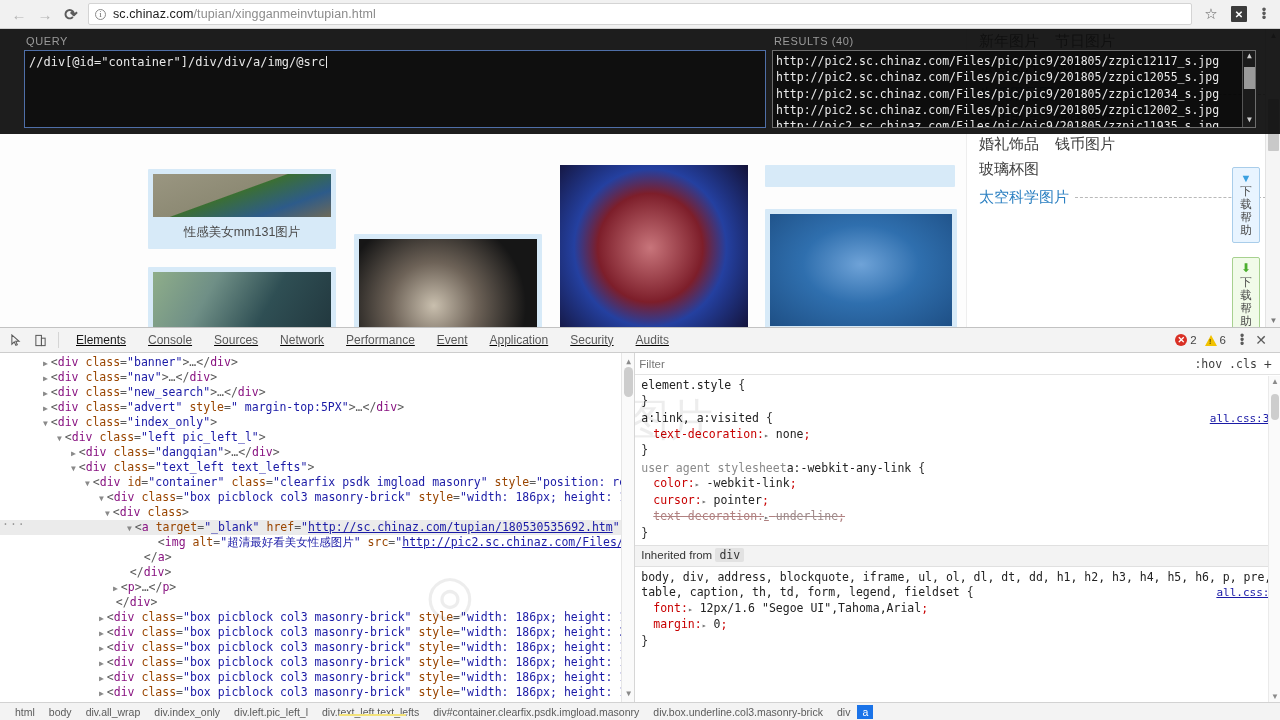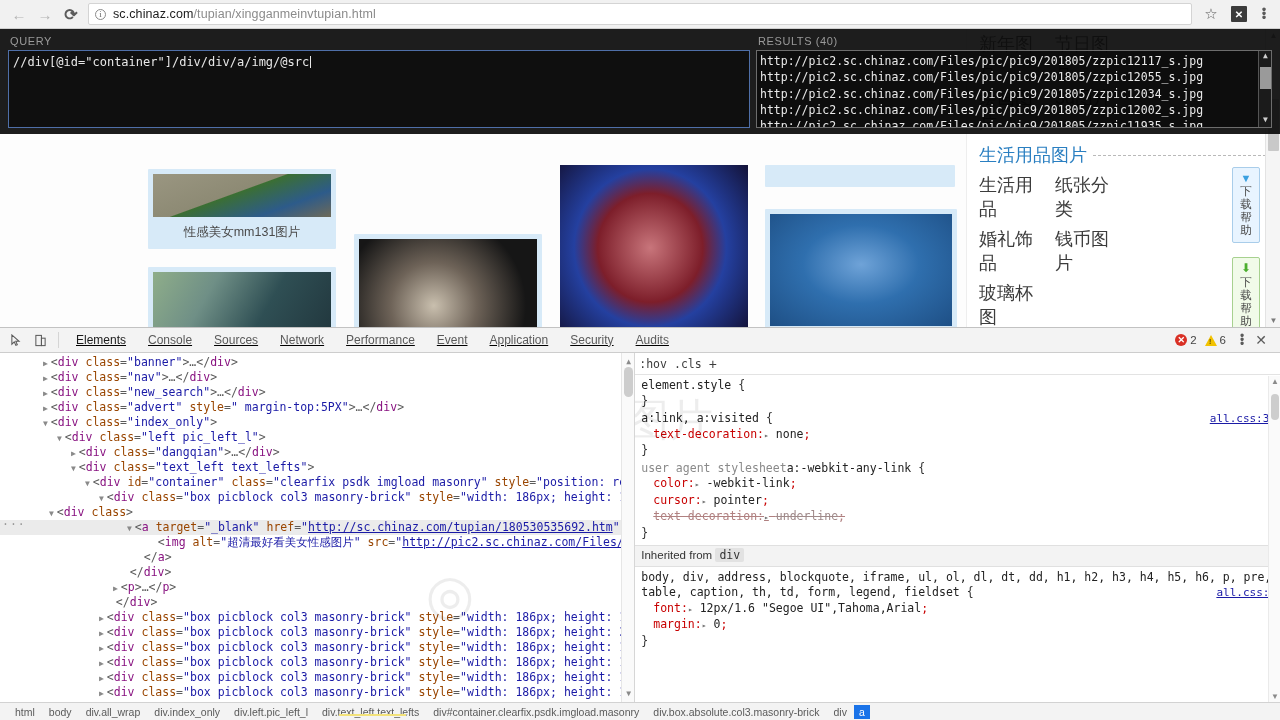--- a/index.html
+++ b/index.html
@@ -60,21 +60,21 @@
   }
   .thumb-img{ width:100%; display:block; }
   .thumb-cap{
     text-align:center; font-size:12.5px; color:#4b4b4b; padding:7px 0 8px;
     font-family:"Liberation Sans", sans-serif; white-space:nowrap; overflow:hidden;
   }
   
   #right-nav{
     position:absolute; right:14px; top:0; width:300px; height:100%;
     background:#fff; border-left:1px solid #eee; padding-left:12px;
-    font-size:18px;
+    font-size:15px;
   }
   .rn-row{ display:flex; gap:14px; padding:3px 0; color:#3c3c3c; }
   .rn-row span{ width:62px; }
   .rn-head{ color:#2a7fc1; padding:6px 0 3px; display:flex; align-items:center; gap:6px;}
   .rn-head .dash{ flex:1; border-top:1px dashed #b9b9b9; height:0; }
   .float-btn{
     position:absolute; width:28px; border:1px solid #a7d18f; background:#f1fbe9;
     text-align:center; font-size:11.5px; color:#4a4a4a; padding:4px 2px; line-height:1.15;
     border-radius:2px;
   }
@@ -85,21 +85,21 @@
   }
   #page-scroll-thumb{
     position:absolute; left:2px; top:70px; width:11px; height:52px;
     background:#c9c9c9; border-radius:1px;
   }
   .sb-arrow{ position:absolute;left:0;width:15px;text-align:center;color:#7a7a7a;font-size:8px;}
 
   
   #xpath-overlay{
     position:absolute; left:0; top:0; width:1280px; height:105px;
-    background:rgba(12,12,12,0.93); color:#d8d8d8; display:flex; padding:4px 8px 6px;
+    background:rgba(12,12,12,0.93); color:#d8d8d8; display:flex; padding:4px 24px 6px;
     font-family:"DejaVu Sans Mono", monospace;
   }
   .xp-pane{ display:flex; flex-direction:column; }
   .xp-pane.query{ width:742px; }
   .xp-pane.results{ flex:1; margin-left:6px; }
   .xp-label{
     font-size:11px; color:#9a9a9a; letter-spacing:.6px; padding:2px 2px 3px;
     font-family:"Liberation Sans", sans-serif;
   }
   #query-box{
@@ -415,21 +415,21 @@
           <div class="dom-line" style="padding-left: 54px;"><span class="tri" style="margin-left:-11px;margin-right:3px;">▶</span><span class="punc">&lt;</span><span class="tag">div</span> <span class="attr">class</span><span class="punc">=</span><span class="val">"banner"</span><span class="punc">&gt;…&lt;/</span><span class="tag">div</span><span class="punc">&gt;</span></div>
           <div class="dom-line" style="padding-left: 54px;"><span class="tri" style="margin-left:-11px;margin-right:3px;">▶</span><span class="punc">&lt;</span><span class="tag">div</span> <span class="attr">class</span><span class="punc">=</span><span class="val">"nav"</span><span class="punc">&gt;…&lt;/</span><span class="tag">div</span><span class="punc">&gt;</span></div>
           <div class="dom-line" style="padding-left: 54px;"><span class="tri" style="margin-left:-11px;margin-right:3px;">▶</span><span class="punc">&lt;</span><span class="tag">div</span> <span class="attr">class</span><span class="punc">=</span><span class="val">"new_search"</span><span class="punc">&gt;…&lt;/</span><span class="tag">div</span><span class="punc">&gt;</span></div>
           <div class="dom-line" style="padding-left: 54px;"><span class="tri" style="margin-left:-11px;margin-right:3px;">▶</span><span class="punc">&lt;</span><span class="tag">div</span> <span class="attr">class</span><span class="punc">=</span><span class="val">"advert"</span> <span class="attr">style</span><span class="punc">=</span><span class="val">" margin-top:5PX"</span><span class="punc">&gt;…&lt;/</span><span class="tag">div</span><span class="punc">&gt;</span></div>
           <div class="dom-line" style="padding-left: 54px;"><span class="tri" style="margin-left:-11px;margin-right:3px;">▼</span><span class="punc">&lt;</span><span class="tag">div</span> <span class="attr">class</span><span class="punc">=</span><span class="val">"index_only"</span><span class="punc">&gt;</span></div>
           <div class="dom-line" style="padding-left: 68px;"><span class="tri" style="margin-left:-11px;margin-right:3px;">▼</span><span class="punc">&lt;</span><span class="tag">div</span> <span class="attr">class</span><span class="punc">=</span><span class="val">"left pic_left_l"</span><span class="punc">&gt;</span></div>
           <div class="dom-line" style="padding-left: 82px;"><span class="tri" style="margin-left:-11px;margin-right:3px;">▶</span><span class="punc">&lt;</span><span class="tag">div</span> <span class="attr">class</span><span class="punc">=</span><span class="val">"dangqian"</span><span class="punc">&gt;…&lt;/</span><span class="tag">div</span><span class="punc">&gt;</span></div>
           <div class="dom-line" style="padding-left: 82px;"><span class="tri" style="margin-left:-11px;margin-right:3px;">▼</span><span class="punc">&lt;</span><span class="tag">div</span> <span class="attr">class</span><span class="punc">=</span><span class="val">"text_left text_lefts"</span><span class="punc">&gt;</span></div>
           <div class="dom-line" style="padding-left: 96px;"><span class="tri" style="margin-left:-11px;margin-right:3px;">▼</span><span class="punc">&lt;</span><span class="tag">div</span> <span class="attr">id</span><span class="punc">=</span><span class="val">"container"</span> <span class="attr">class</span><span class="punc">=</span><span class="val">"clearfix psdk imgload masonry"</span> <span class="attr">style</span><span class="punc">=</span><span class="val">"position: relative; height: 2264px;"</span></div>
           <div class="dom-line" style="padding-left: 110px;"><span class="tri" style="margin-left:-11px;margin-right:3px;">▼</span><span class="punc">&lt;</span><span class="tag">div</span> <span class="attr">class</span><span class="punc">=</span><span class="val">"box picblock col3 masonry-brick"</span> <span class="attr">style</span><span class="punc">=</span><span class="val">"width: 186px; height: 155px; position: absolute; top: 0px; left: 0px;"</span></div>
-          <div class="dom-line" style="padding-left: 60px;"><span class="tri" style="margin-left:-11px;margin-right:3px;">▼</span><span class="punc">&lt;</span><span class="tag">div</span> <span class="attr">class</span><span class="punc">&gt;</span></div>
+          <div class="dom-line" style="padding-left: 116px;"><span class="tri" style="margin-left:-11px;margin-right:3px;">▼</span><span class="punc">&lt;</span><span class="tag">div</span> <span class="attr">class</span><span class="punc">&gt;</span></div>
           <div class="dom-line sel" style="padding-left: 138px;"><span class="tri" style="margin-left:-11px;margin-right:3px;">▼</span><span class="punc">&lt;</span><span class="tag">a</span> <span class="attr">target</span><span class="punc">=</span><span class="val">"_blank"</span> <span class="attr">href</span><span class="punc">=</span><span class="val">"</span><span class="lnk">http://sc.chinaz.com/tupian/180530535692.htm</span><span class="val">"</span> <span class="attr">alt</span>  </div>
           <div class="dom-line" style="padding-left: 152px;"><span style="margin-left:-11px;margin-right:3px;">&nbsp;&nbsp;</span><span class="punc">&lt;</span><span class="tag">img</span> <span class="attr">alt</span><span class="punc">=</span><span class="val">"</span><span class="cjk">超清最好看美女性感图片</span><span class="val">"</span> <span class="attr">src</span><span class="punc">=</span><span class="val">"</span><span class="lnk">http://pic2.sc.chinaz.com/Files/pic/pic9/201805/zzpic12117_s.jpg</span> </div>
           <div class="dom-line" style="padding-left: 138px;"><span style="margin-left:-11px;margin-right:3px;">&nbsp;&nbsp;</span><span class="punc">&lt;/</span><span class="tag">a</span><span class="punc">&gt;</span></div>
           <div class="dom-line" style="padding-left: 124px;"><span style="margin-left:-11px;margin-right:3px;">&nbsp;&nbsp;</span><span class="punc">&lt;/</span><span class="tag">div</span><span class="punc">&gt;</span></div>
           <div class="dom-line" style="padding-left: 124px;"><span class="tri" style="margin-left:-11px;margin-right:3px;">▶</span><span class="punc">&lt;</span><span class="tag">p</span><span class="punc">&gt;…&lt;/</span><span class="tag">p</span><span class="punc">&gt;</span></div>
           <div class="dom-line" style="padding-left: 110px;"><span style="margin-left:-11px;margin-right:3px;">&nbsp;&nbsp;</span><span class="punc">&lt;/</span><span class="tag">div</span><span class="punc">&gt;</span></div>
           <div class="dom-line" style="padding-left: 110px;"><span class="tri" style="margin-left:-11px;margin-right:3px;">▶</span><span class="punc">&lt;</span><span class="tag">div</span> <span class="attr">class</span><span class="punc">=</span><span class="val">"box picblock col3 masonry-brick"</span> <span class="attr">style</span><span class="punc">=</span><span class="val">"width: 186px; height: 158px; position: absolute; top: 0px; left: 206px;"</span></div>
           <div class="dom-line" style="padding-left: 110px;"><span class="tri" style="margin-left:-11px;margin-right:3px;">▶</span><span class="punc">&lt;</span><span class="tag">div</span> <span class="attr">class</span><span class="punc">=</span><span class="val">"box picblock col3 masonry-brick"</span> <span class="attr">style</span><span class="punc">=</span><span class="val">"width: 186px; height: 311px; position: absolute; top: 0px; left: 412px;"</span></div>
           <div class="dom-line" style="padding-left: 110px;"><span class="tri" style="margin-left:-11px;margin-right:3px;">▶</span><span class="punc">&lt;</span><span class="tag">div</span> <span class="attr">class</span><span class="punc">=</span><span class="val">"box picblock col3 masonry-brick"</span> <span class="attr">style</span><span class="punc">=</span><span class="val">"width: 186px; height: 148px; position: absolute; top: 0px; left: 618px;"</span></div>
           <div class="dom-line" style="padding-left: 110px;"><span class="tri" style="margin-left:-11px;margin-right:3px;">▶</span><span class="punc">&lt;</span><span class="tag">div</span> <span class="attr">class</span><span class="punc">=</span><span class="val">"box picblock col3 masonry-brick"</span> <span class="attr">style</span><span class="punc">=</span><span class="val">"width: 186px; height: 152px; position: absolute; top: 172px; left: 618px;"</span></div>
@@ -440,20 +440,21 @@
       <div id="dom-scroll">
         <div class="ds-arrow" style="top:1px;">▲</div>
         <div class="ds-thumb" style="top:14px;"></div>
         <div class="ds-arrow" style="bottom:1px;">▼</div>
       </div>
     </div>
 
     <div id="styles-pane">
 
       <div id="styles-filterbar">
+        <span class="fl">Filter</span>
         <span class="hov">:hov</span>
         <span class="cls">.cls</span>
         <span class="plus">+</span>
       </div>
 
       <div id="styles-content">
         <div id="styles-rules-host">
             <div class="rule">
               <div><span class="sel-txt">element.style</span> {</div>
               <div>}</div>
@@ -490,17 +491,17 @@
   </div>
 
   <div id="breadcrumb">
       <div class="crumb">html</div>
       <div class="crumb">body</div>
       <div class="crumb">div.all_wrap</div>
       <div class="crumb">div.index_only</div>
       <div class="crumb">div.left.pic_left_l</div>
       <div class="crumb underlined">div.text_left.text_lefts</div>
       <div class="crumb">div#container.clearfix.psdk.imgload.masonry</div>
-      <div class="crumb">div.box.absolute.col3.masonry-brick</div>
+      <div class="crumb">div.box.underline.col3.masonry-brick</div>
       <div class="crumb">div</div>
       <div class="crumb highlight">a</div>
     </div>
 </div>
 
 </body></html>

